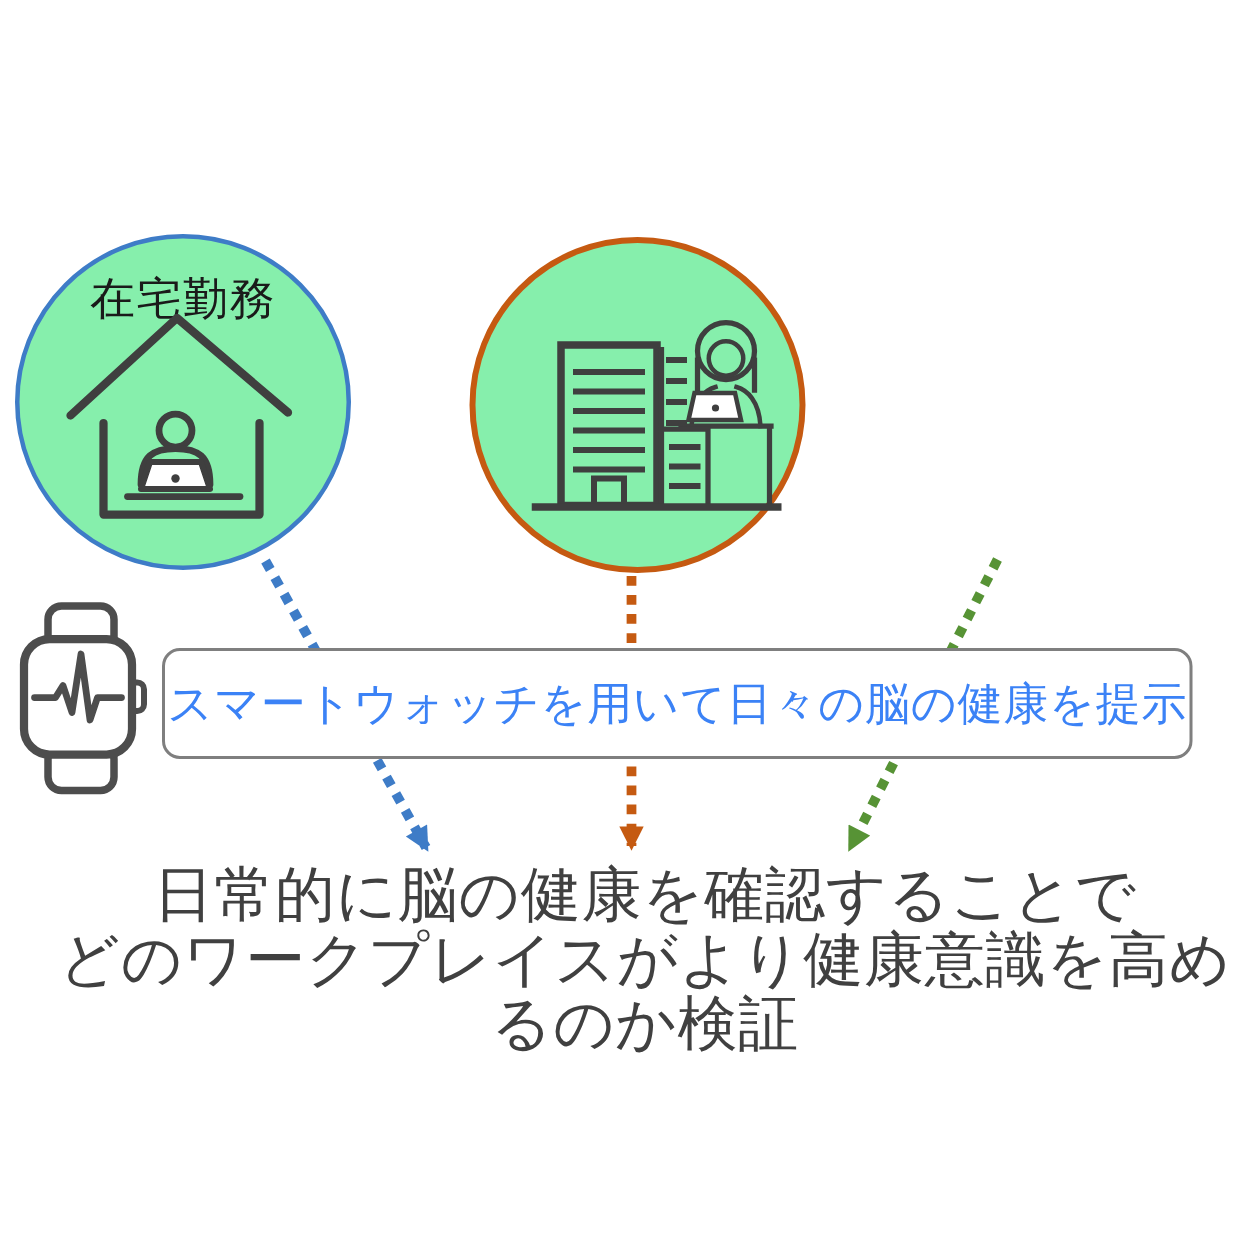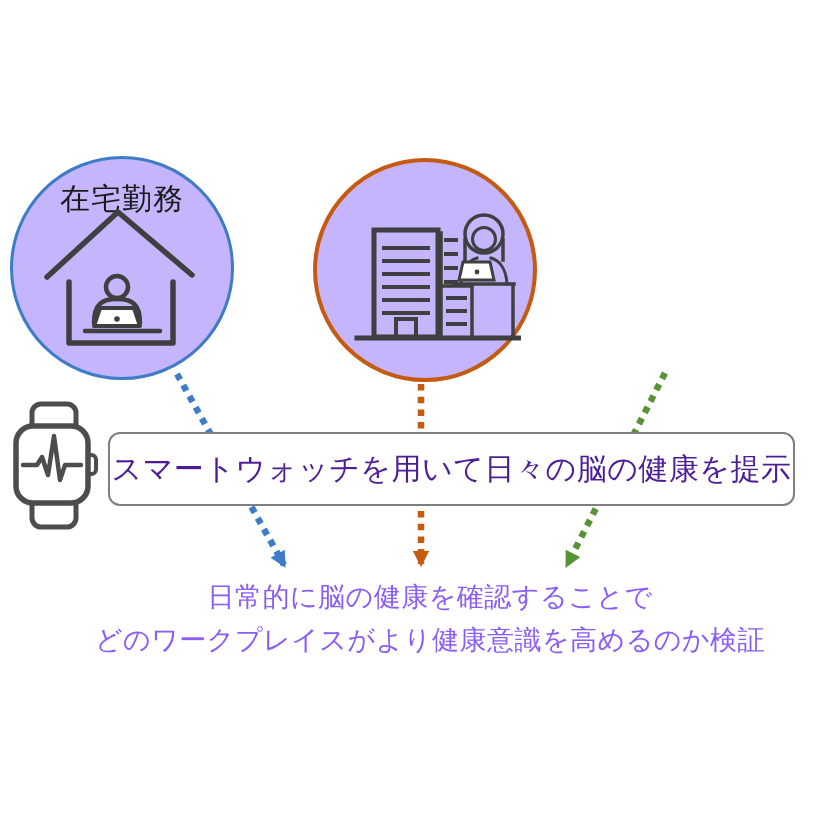--- a/index.html
+++ b/index.html
@@ -3,43 +3,43 @@
 <meta charset="utf-8">
 <style>
   html,body{margin:0;padding:0;background:#fff;}
   .canvas{
     position:relative;width:840px;height:840px;background:#fff;overflow:hidden;
     font-family:"Liberation Sans","DejaVu Sans",sans-serif;color:#111;
   }
   .arrows{position:absolute;left:0;top:0;width:840px;height:840px;z-index:1;}
   .circle{
     position:absolute;width:224px;height:224px;border-radius:50%;
-    box-sizing:border-box;background:#c4b5fd;z-index:2;
+    box-sizing:border-box;background:#86efac;z-index:2;
   }
   .circle.c-blue  {left:10px; top:156px;border:3px solid #3E7CC7;}
   .circle.c-orange{left:313px;top:158px;border:4px solid #C55A11;}
   .circle.c-green {left:604px;top:154px;border:3px solid #579335;}
   .circle-label{
     position:absolute;left:0;width:100%;text-align:center;
     font-size:30px;font-weight:500;letter-spacing:1px;color:#1a1a1a;
   }
   .c-blue .circle-label{top:20px;}
   .c-orange .circle-label{top:16px;}
   .c-green .circle-label{top:22px;}
   .circle svg{position:absolute;}
   .banner{
     position:absolute;left:108px;top:432px;width:687px;height:74px;
     box-sizing:border-box;background:#fff;border:2.5px solid #7F7F7F;
     border-radius:12px;z-index:3;display:flex;align-items:center;justify-content:center;
   }
-  .banner span{font-size:30px;font-weight:500;letter-spacing:0.5px;color:#4c1d95;}
+  .banner span{font-size:30px;font-weight:500;letter-spacing:0.5px;color:#3b82f6;}
   .watch{position:absolute;left:8px;top:398px;z-index:2;}
   .conclusion{
     position:absolute;left:30px;top:576px;width:800px;text-align:center;z-index:2;
-    font-size:27px;font-weight:500;line-height:43px;letter-spacing:0.5px;color:#8b5cf6;
+    font-size:40px;font-weight:500;line-height:43px;letter-spacing:0.5px;color:#404040;
   }
 </style>
 </head>
 <body>
 
 <div class="canvas">
 
   <svg class="arrows" viewBox="0 0 840 840">
     <defs>
       <marker id="mh-blue" viewBox="0 0 10 10" refX="8" refY="5" markerWidth="2.7" markerHeight="2.5" orient="auto">

